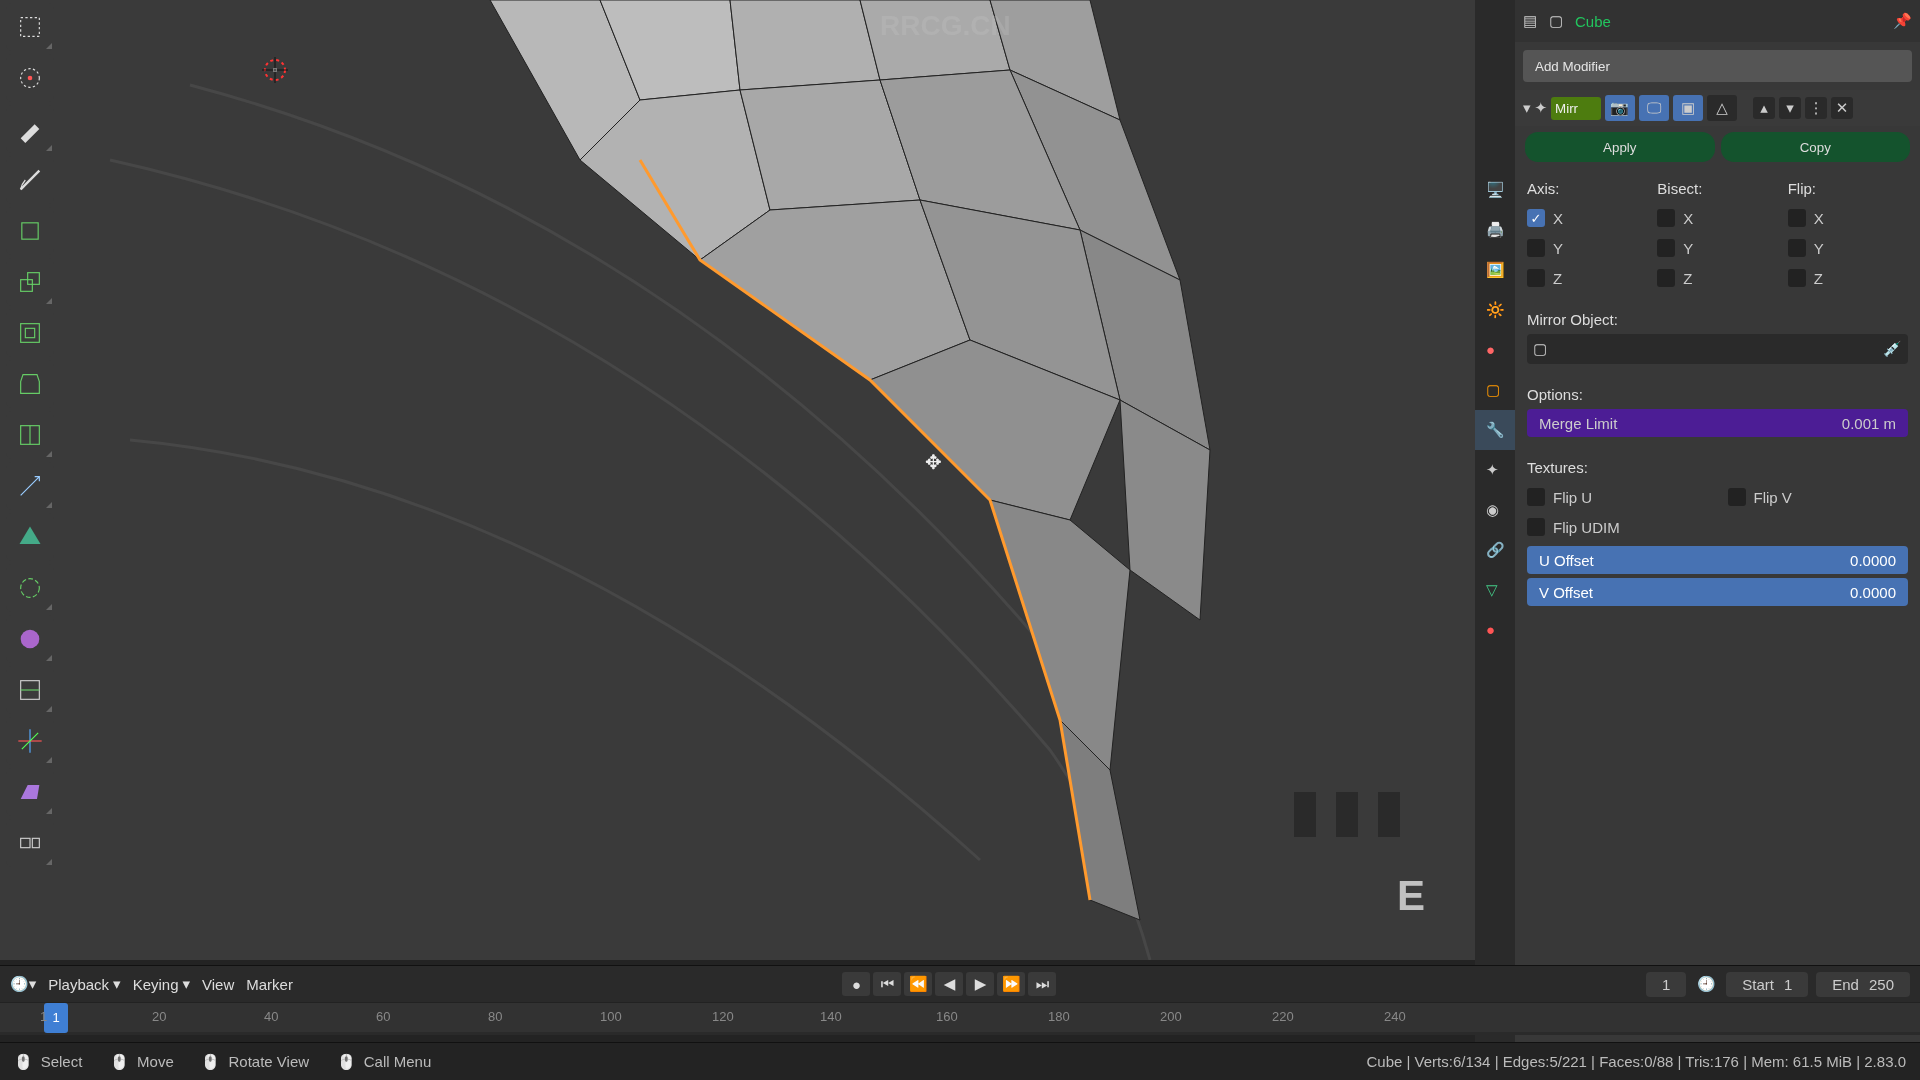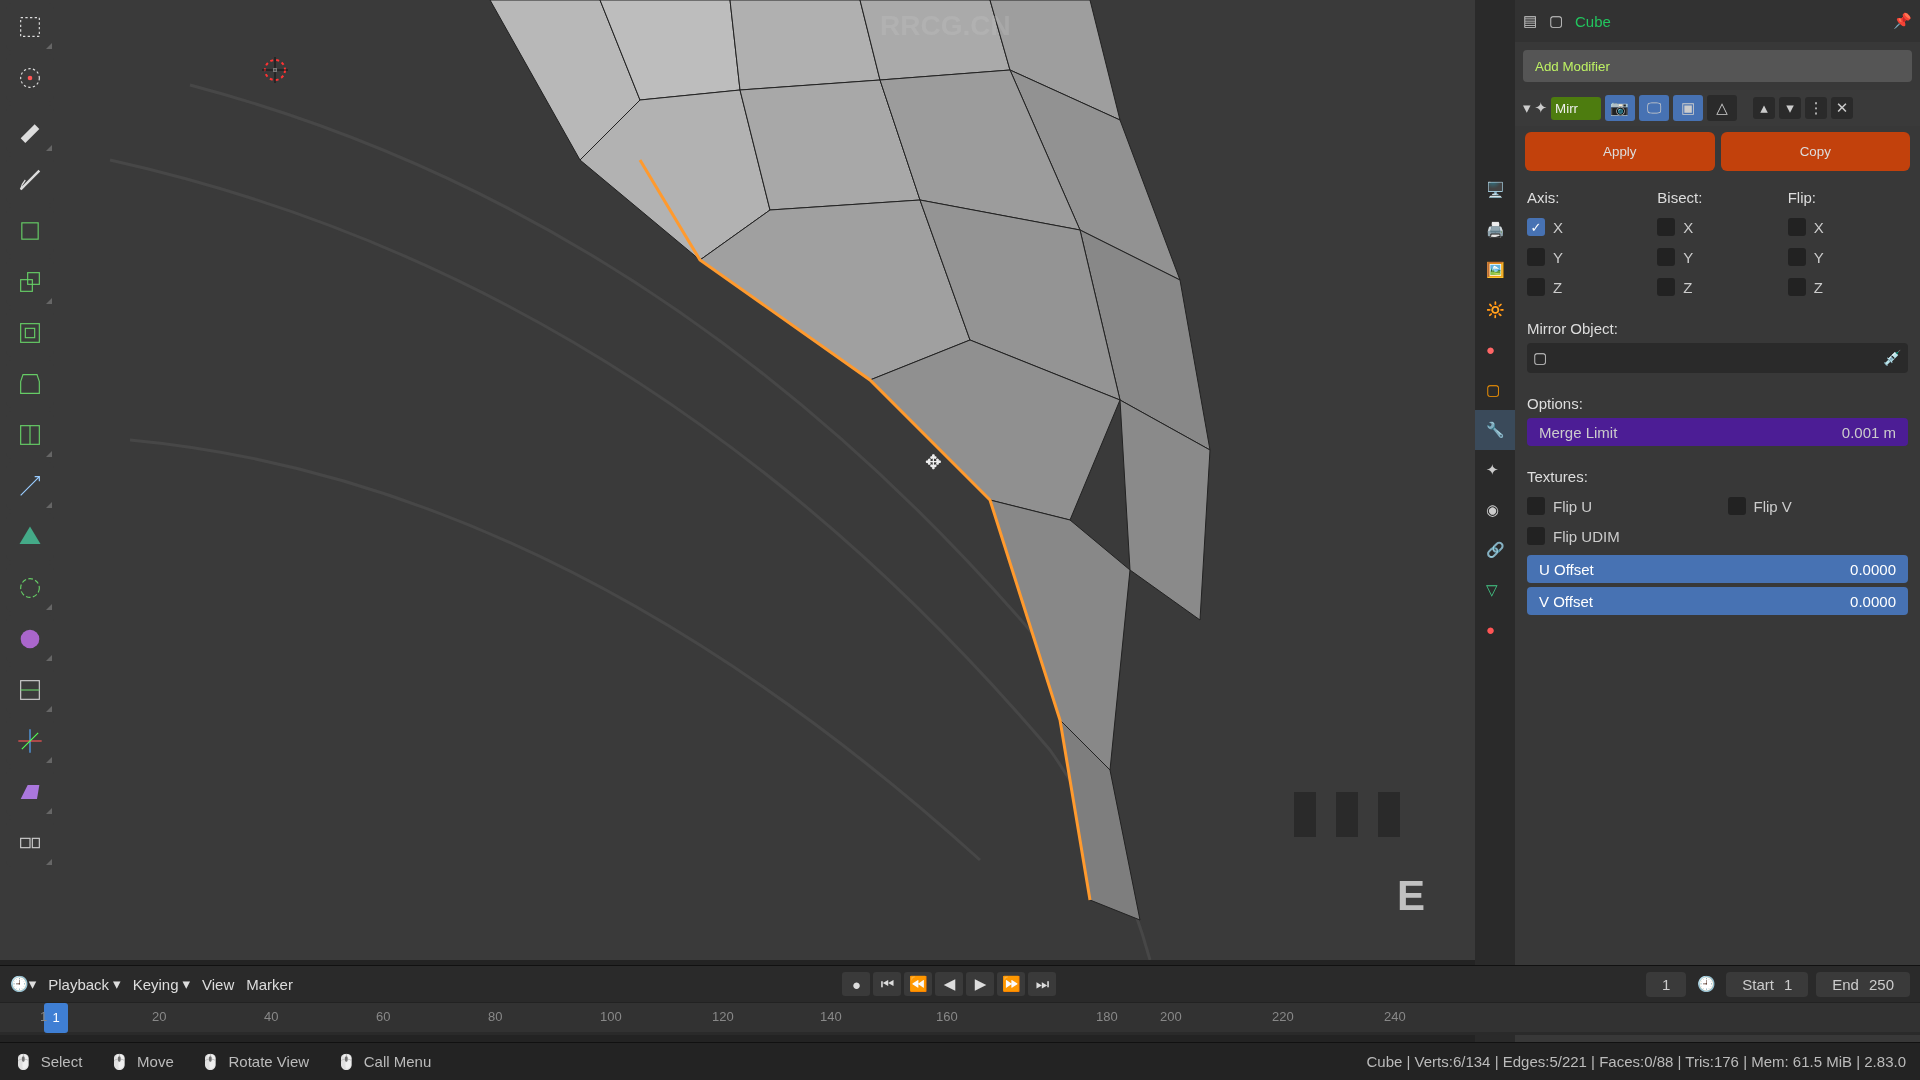--- a/index.html
+++ b/index.html
@@ -25,28 +25,28 @@
 .props { position: absolute; right: 0; top: 0; bottom: 0; width: 445px; background: #323232; display: flex; }
 .prop-tabs { width: 40px; background: #2a2a2a; display: flex; flex-direction: column; padding-top: 170px; }
 .prop-tab { width: 40px; height: 40px; display: flex; align-items: center; justify-content: center; cursor: pointer; }
 .prop-tab.active { background: #3a4a5a; }
 .prop-panel { flex: 1; padding: 0; background: #383838; }
 
 
 .hdr-row { display: flex; align-items: center; height: 42px; padding: 0 8px; background: #323232; gap: 8px; }
 .hdr-row .obj-name { flex: 1; color: #22c55e; }
 .pin-icon { margin-left: auto; }
-.add-mod { background: #555; color: #bef264; border: none; height: 32px; margin: 8px; width: calc(100% - 16px); text-align: left; padding: 0 12px; border-radius: 4px; cursor: pointer; }
+.add-mod { background: #555; color: #e5e5e5; border: none; height: 32px; margin: 8px; width: calc(100% - 16px); text-align: left; padding: 0 12px; border-radius: 4px; cursor: pointer; }
 .mod-hdr { display: flex; align-items: center; height: 36px; padding: 0 8px; gap: 4px; background: #3a3a3a; }
 .mod-hdr input[type=text] { background: #4d7c0f; border: none; color: #eee; width: 50px; padding: 4px; border-radius: 3px; }
 .mod-hdr .tog { width: 30px; height: 26px; background: #2a2a2a; border-radius: 3px; display: flex; align-items: center; justify-content: center; cursor: pointer; }
 .mod-hdr .tog.active { background: #4772b3; }
 .mod-hdr .ctrl { width: 22px; height: 22px; background: #2a2a2a; border-radius: 3px; display:flex;align-items:center;justify-content:center;cursor: pointer; }
 .btn-row { display: flex; gap: 6px; padding: 6px 10px; }
-.btn-row button { flex: 1; height: 39px; background: #c2410c; border: none; color: #ddd; border-radius: 6px; cursor: pointer; }
+.btn-row button { flex: 1; height: 30px; background: #14532d; border: none; color: #ddd; border-radius: 13px; cursor: pointer; }
 .sec { padding: 6px 12px; }
 .sec-title { margin: 6px 0; color: #ddd; }
 .col3 { display: flex; gap: 10px; }
 .col3 > div { flex: 1; }
 .chk { display: flex; align-items: center; gap: 8px; height: 30px; cursor: pointer; }
 .chk .box { width: 18px; height: 18px; background: #222; border-radius: 3px; display: flex; align-items: center; justify-content: center; }
 .chk .box.on { background: #4772b3; }
 .chk .box.on::after { content: '✓'; color: #fff; font-size: 13px; }
 .num-field { display: flex; background: #4c1d95; border-radius: 4px; height: 28px; align-items: center; padding: 0 12px; margin: 4px 0; justify-content: space-between; }
 .num-field.sel { background: #4772b3; color: #fff; }
@@ -430,21 +430,21 @@
     <div class="cur-frame">1</div>
   <div class="tick" style="left: 40px;">1</div>
       <div class="tick" style="left: 152px;">20</div>
       <div class="tick" style="left: 264px;">40</div>
       <div class="tick" style="left: 376px;">60</div>
       <div class="tick" style="left: 488px;">80</div>
       <div class="tick" style="left: 600px;">100</div>
       <div class="tick" style="left: 712px;">120</div>
       <div class="tick" style="left: 820px; text-align: center;">140</div>
       <div class="tick" style="left: 936px;">160</div>
-      <div class="tick" style="left: 1096px;">180</div>
+      <div class="tick" style="left: 1048px;">180</div>
       <div class="tick" style="left: 1160px; text-align: right;">200</div>
       <div class="tick" style="left: 1272px;">220</div>
       <div class="tick" style="left: 1384px;">240</div>
     </div>
 </div>
 
 <div class="status">
   <div class="stat-item">
       <span>🖱️</span>
       <span>Select</span>

